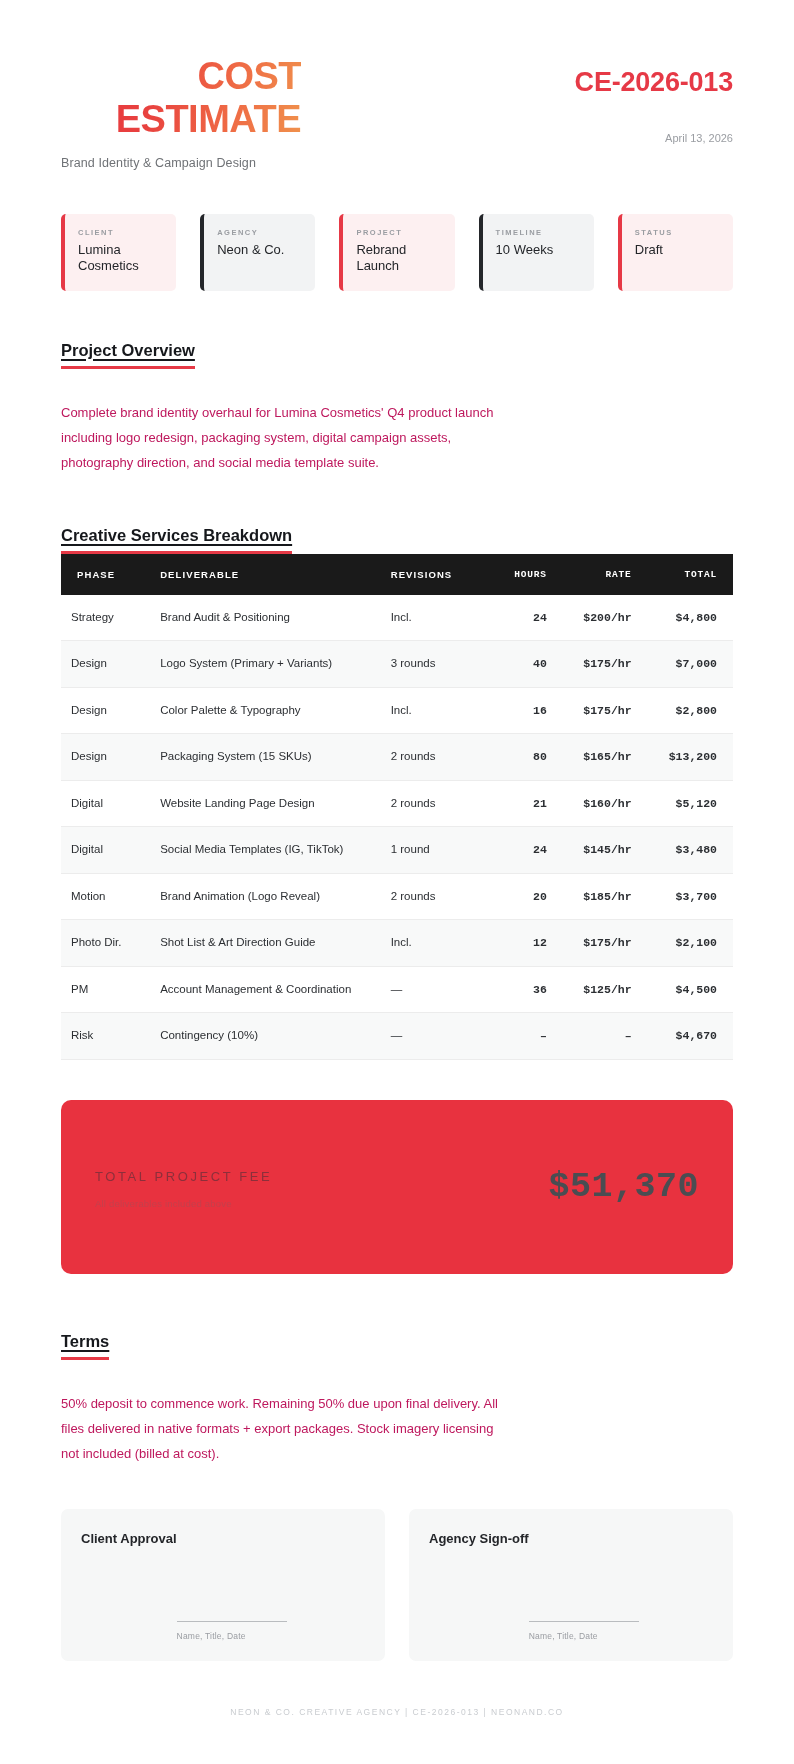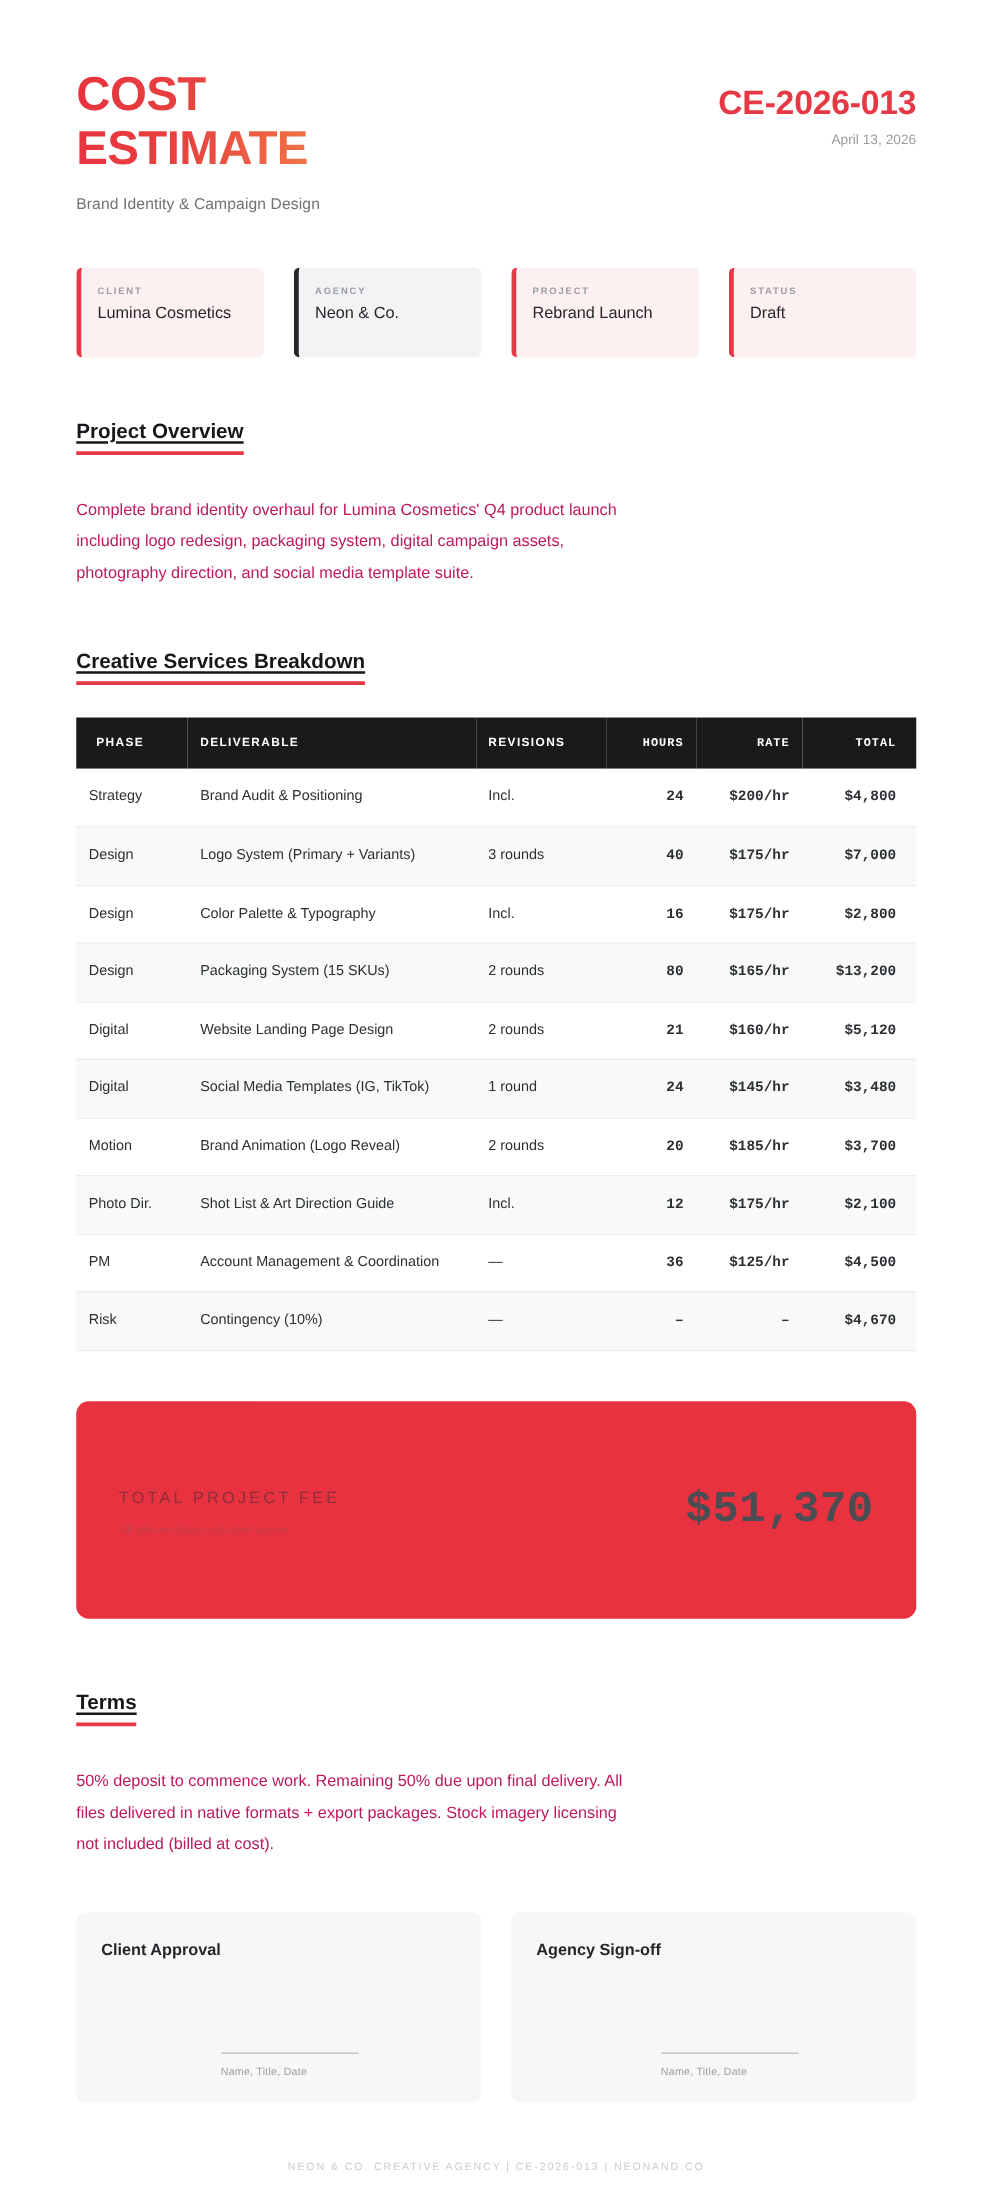--- a/index.html
+++ b/index.html
@@ -37,20 +37,21 @@
     font-size: 38px;
     font-weight: bold;
     line-height: 1.14;
     letter-spacing: -0.5px;
     background: linear-gradient(100deg, #e8323f 0%, #e8423f 38%, #ef6a45 70%, #f0914c 100%);
     -webkit-background-clip: text;
     background-clip: text;
     color: transparent;
     -webkit-text-fill-color: transparent;
     max-width: 240px;
+    text-align: right;
   }
 
   .doc-subtitle {
     margin-top: 14px;
     font-size: 12.5px;
     color: #6f7276;
     letter-spacing: 0.1px;
   }
 
   .header-right {
@@ -59,21 +60,21 @@
   }
 
   .doc-number {
     font-size: 27px;
     font-weight: bold;
     color: #e63946;
     letter-spacing: -0.2px;
   }
 
   .doc-date {
-    margin-top: 8px;
+    margin-top: 34px;
     font-size: 11px;
     color: #9a9da2;
   }
 
   
   .meta-row {
     display: flex;
     gap: 24px;
     margin-top: 44px;
   }
@@ -128,21 +129,21 @@
 
   .body-text {
     margin-top: 32px;
     font-size: 13px;
     line-height: 1.92;
     color: #be185d;
     max-width: 440px;
   }
 
   
-  .table-wrap { margin-top: 26px; }
+  .table-wrap { }
 
   table.services {
     width: 100%;
     border-collapse: collapse;
     table-layout: fixed;
   }
 
   table.services thead th {
     background: #1a1a1a;
     color: #ffffff;
@@ -302,20 +303,24 @@
       <div class="meta-value">Lumina Cosmetics</div>
     </div>
     <div class="meta-card accent-dark">
       <div class="meta-label">AGENCY</div>
       <div class="meta-value">Neon &amp; Co.</div>
     </div>
     <div class="meta-card accent-red">
       <div class="meta-label">PROJECT</div>
       <div class="meta-value">Rebrand Launch</div>
     </div>
+    <div class="meta-card accent-dark">
+      <div class="meta-label">TIMELINE</div>
+      <div class="meta-value">10 Weeks</div>
+    </div>
     <div class="meta-card accent-red">
       <div class="meta-label">STATUS</div>
       <div class="meta-value">Draft</div>
     </div>
   </div>
 
   <div class="section">
     <div class="section-heading">Project Overview</div>
     <p class="body-text">Complete brand identity overhaul for Lumina Cosmetics' Q4 product launch including logo redesign, packaging system, digital campaign assets, photography direction, and social media template suite.</p>
   </div>

